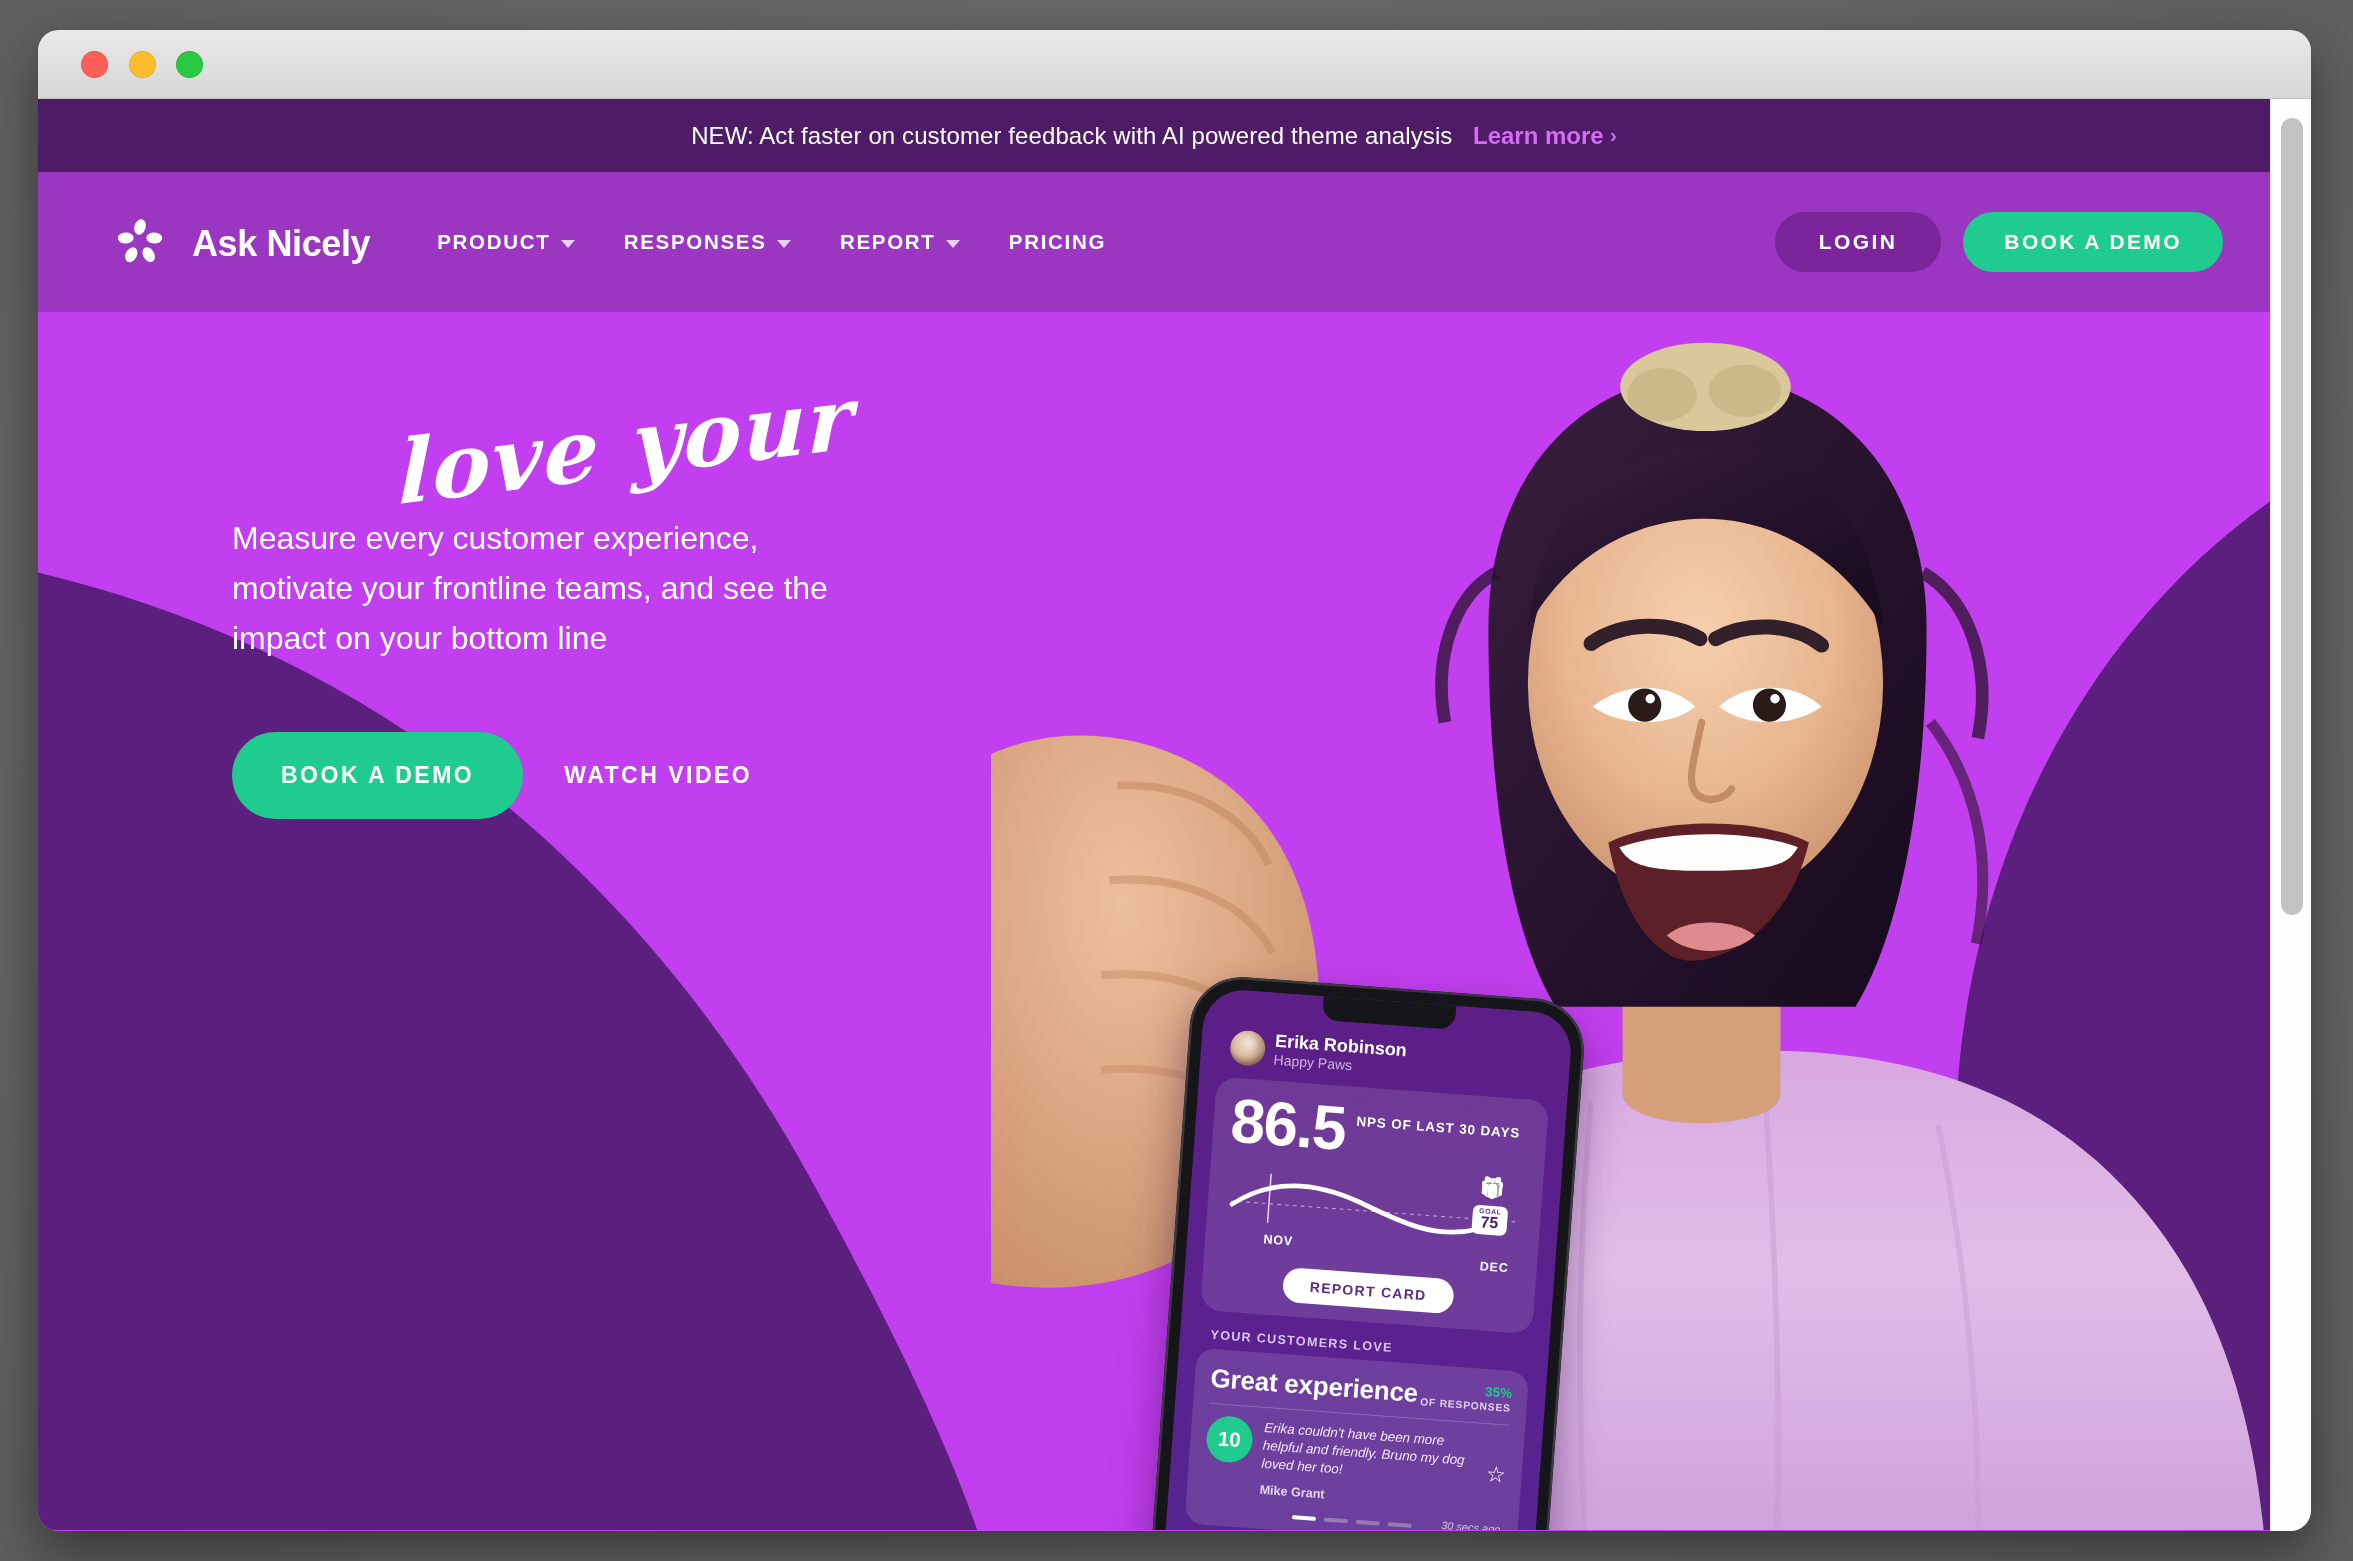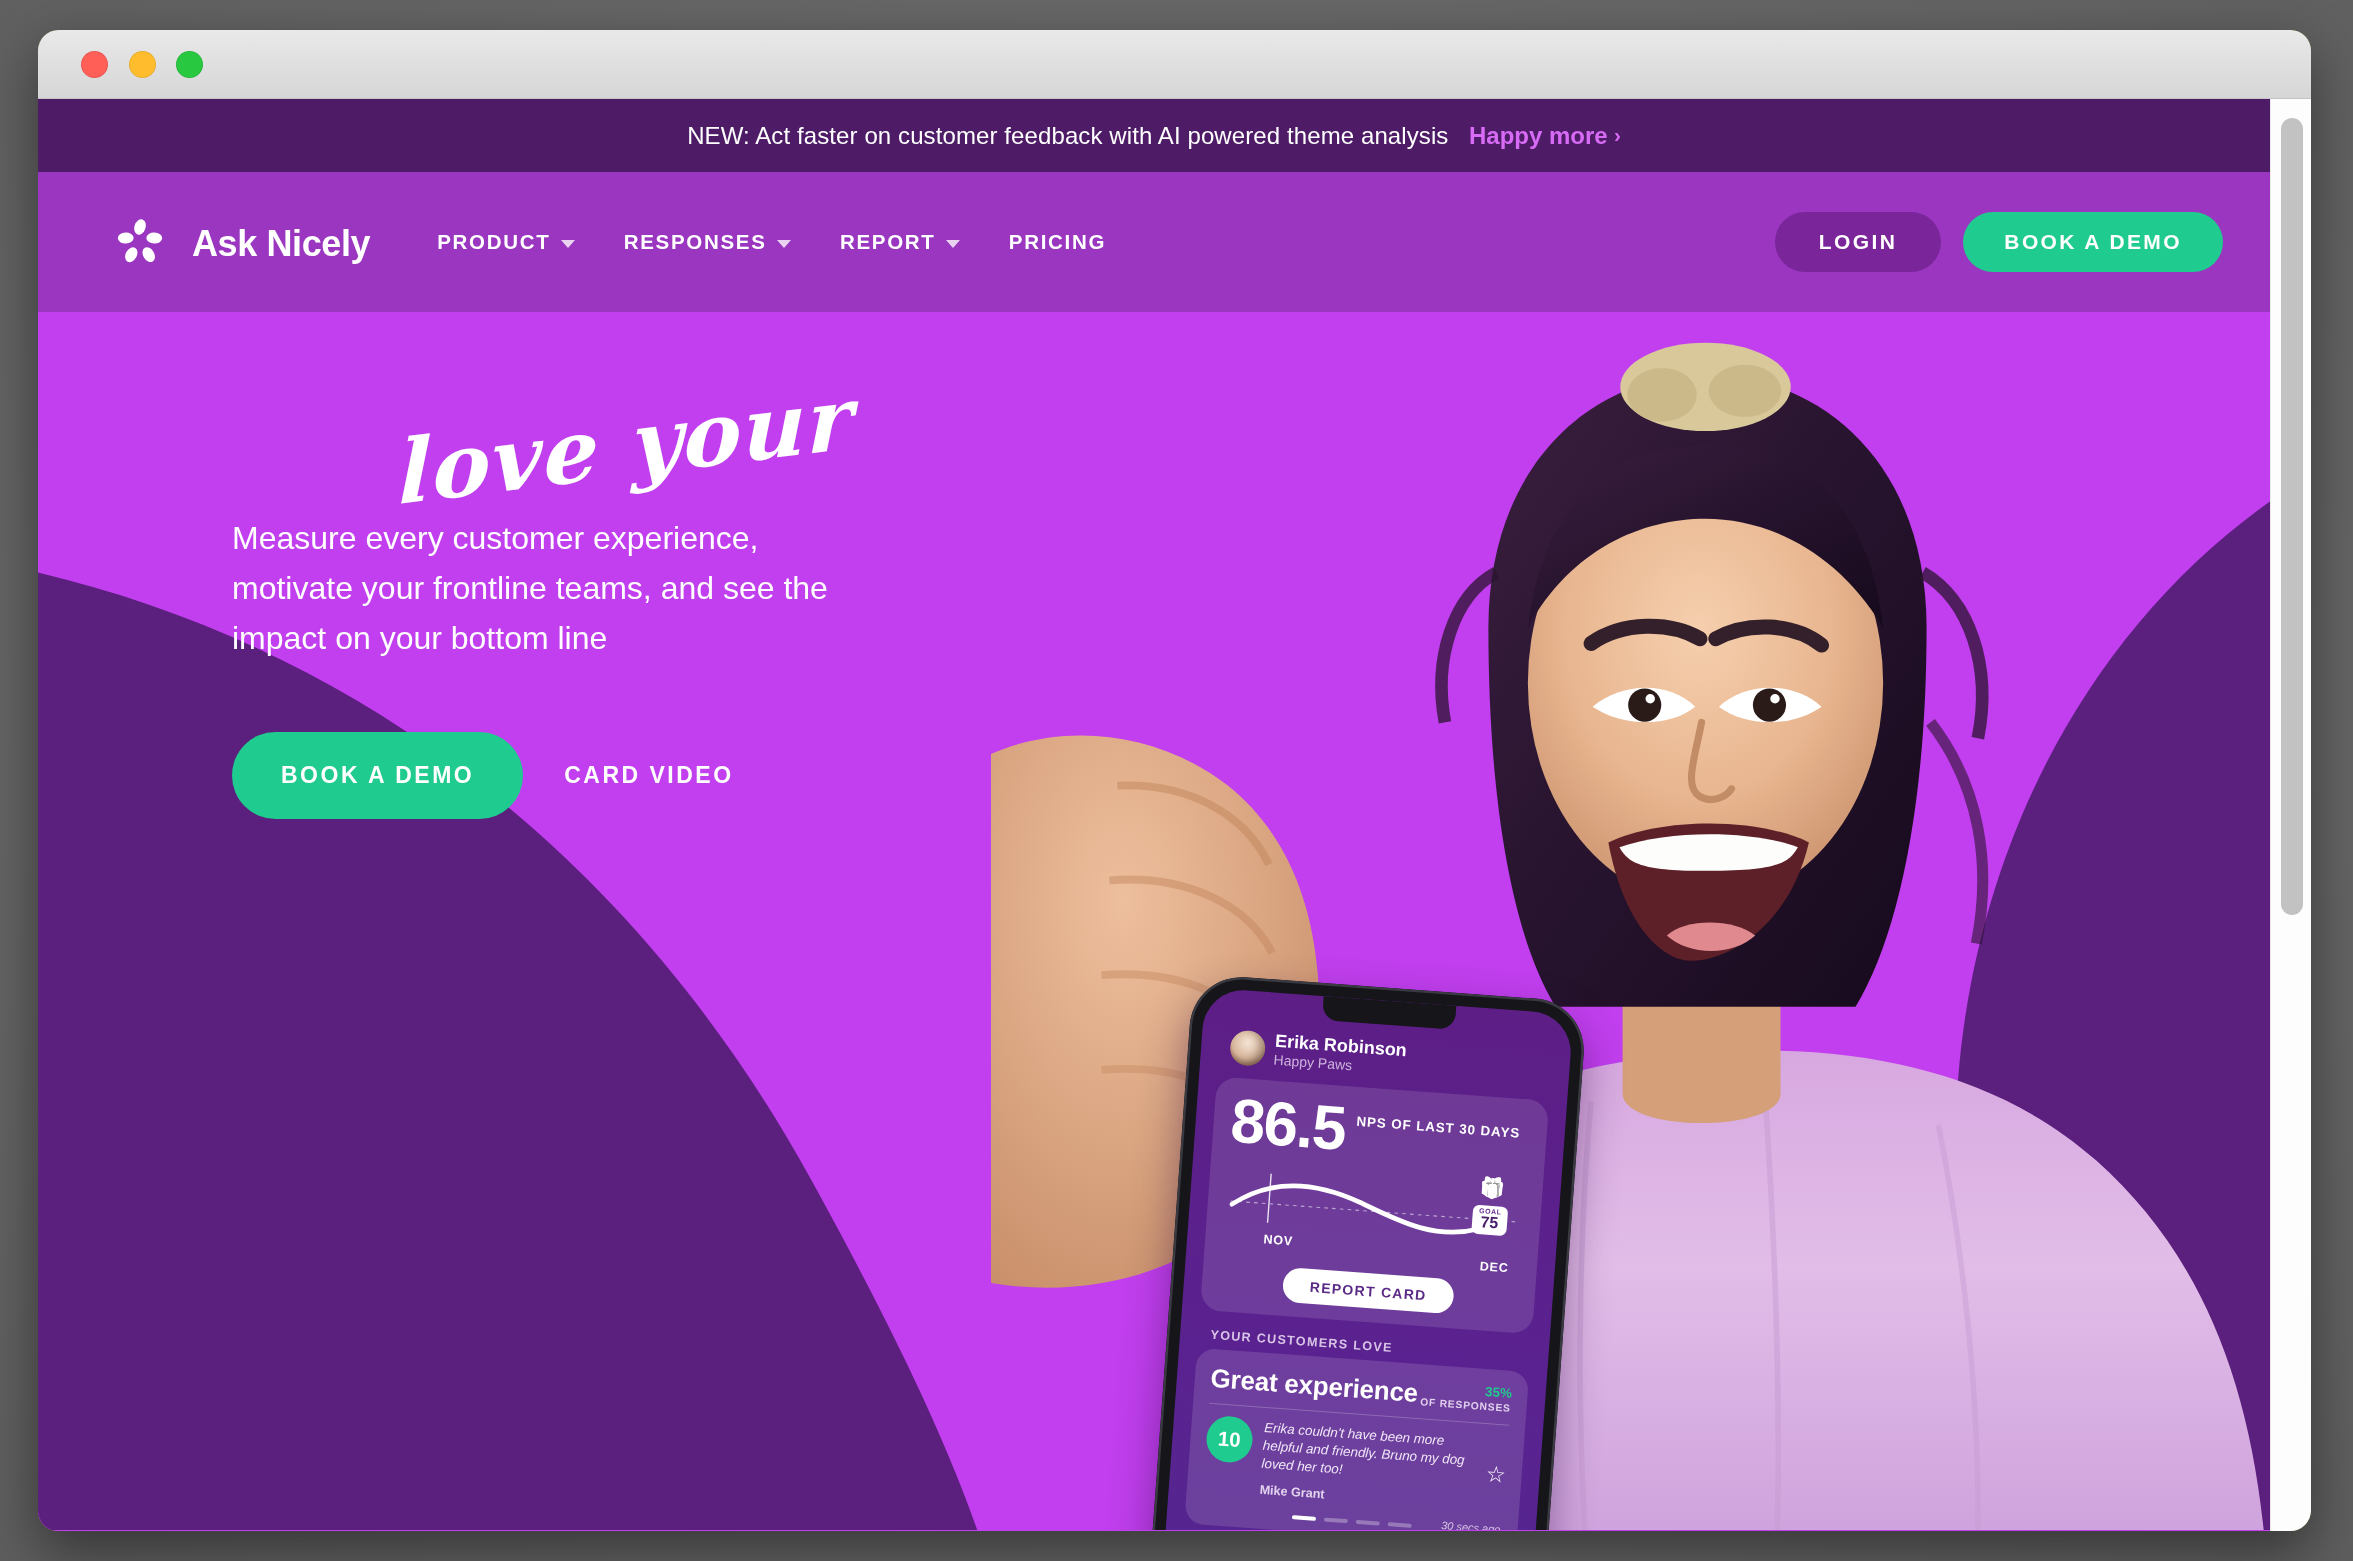--- a/index.html
+++ b/index.html
@@ -336,21 +336,21 @@
       <span class="dot green"></span>
     </div>
   </div>
 
   <div class="viewport">
     <div class="page">
 
       <div class="announce">
         <span class="announce-text">NEW: Act faster on customer feedback with AI powered theme analysis</span>
         <span class="announce-link">
-          <span>Happy more</span>
+          <span>Learn more</span>
           <span class="chev">›</span>
         </span>
       </div>
 
       <div class="navbar">
         <div class="logo">
           <span class="logo-mark">
             <svg viewBox="0 0 58 58" width="46" height="46" aria-hidden="true">
               <g fill="#ffffff">
                 <ellipse cx="29" cy="10" rx="7" ry="10" transform="rotate(18 29 10)"></ellipse>
@@ -539,21 +539,21 @@
             </div>
 
           </div>
         </div>
 
         <div class="hero-copy">
           <div class="script-line">love your</div>
           <p class="hero-sub">Measure every customer experience, motivate your frontline teams, and see the impact on your bottom line</p>
           <div class="hero-cta">
             <button class="btn btn-demo-hero">BOOK A DEMO</button>
-            <button class="link-watch">CARD VIDEO</button>
+            <button class="link-watch">WATCH VIDEO</button>
           </div>
         </div>
       </section>
     </div>
 
     <div class="scrollbar">
       <div class="thumb"></div>
     </div>
   </div>
 </div>

